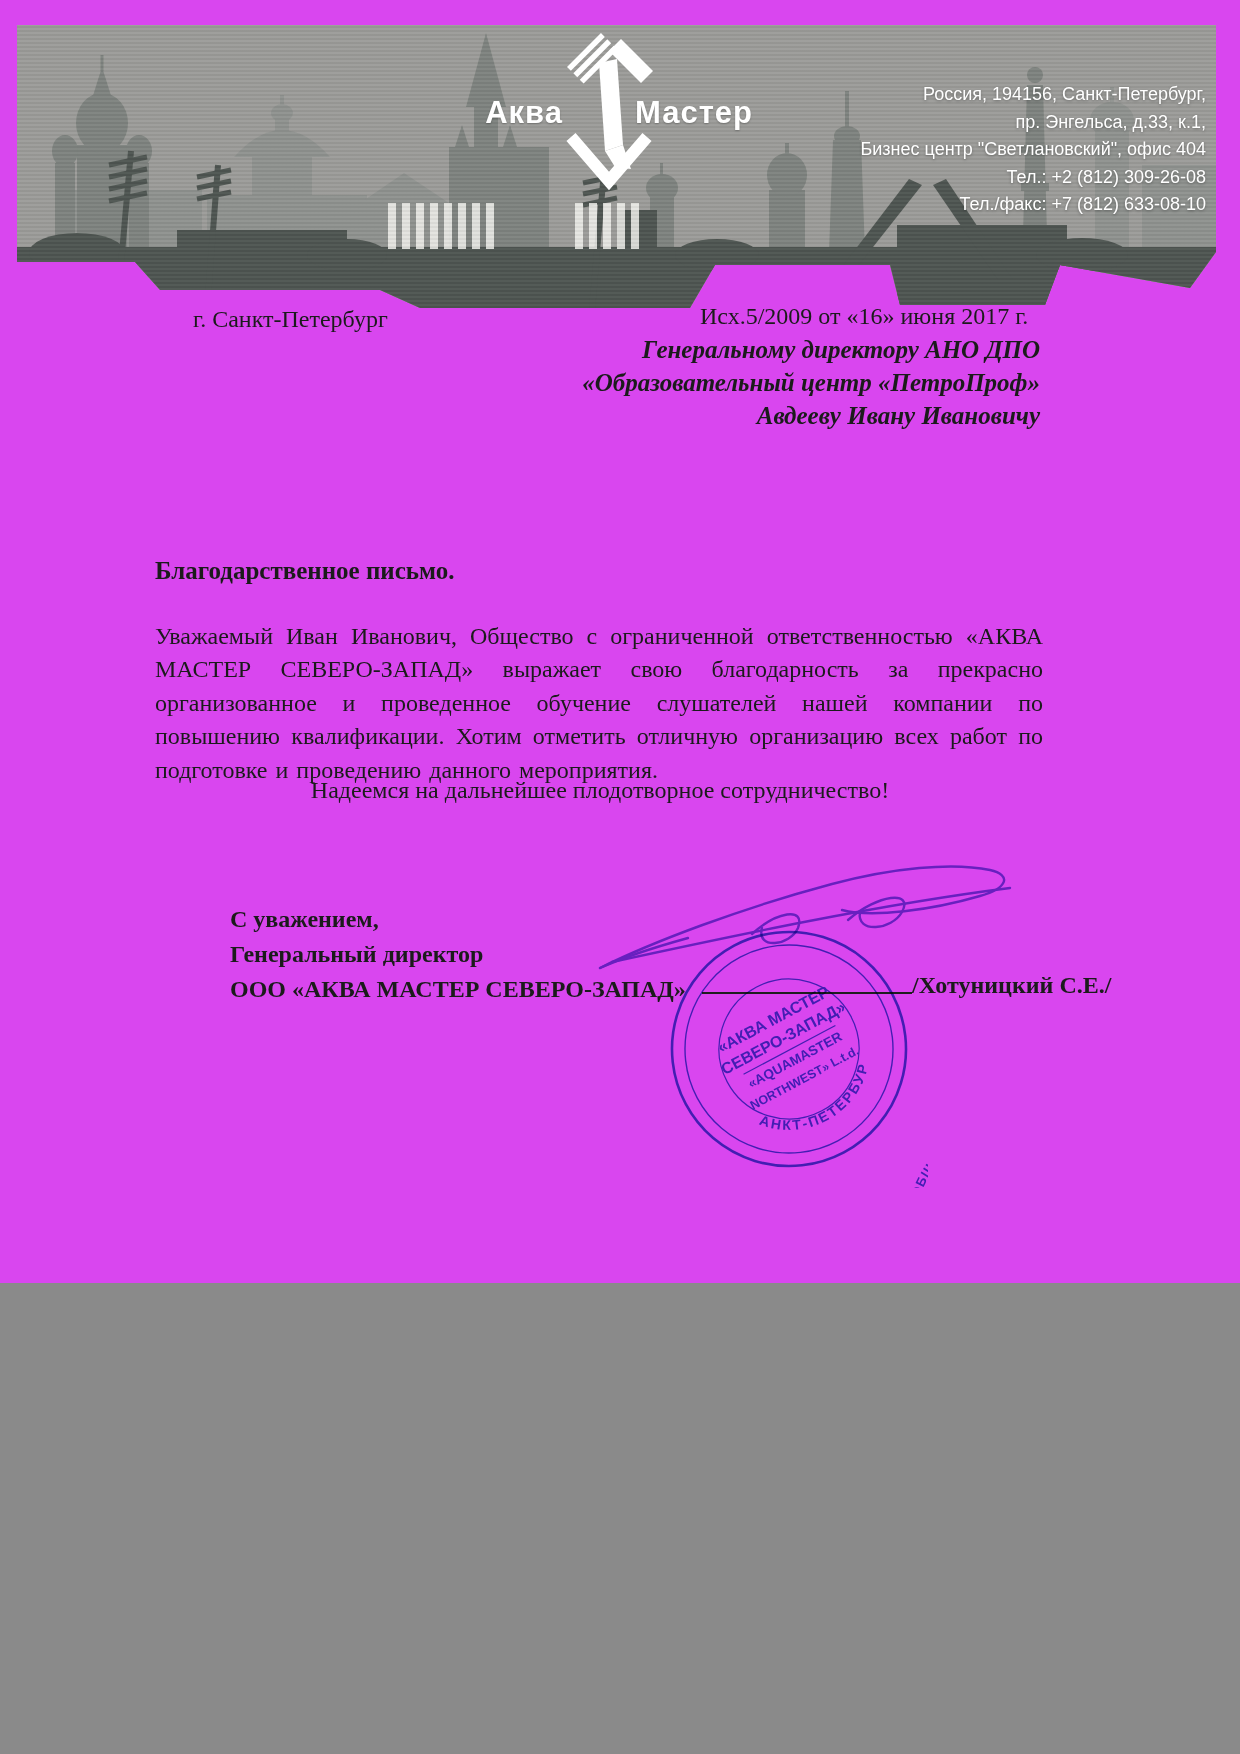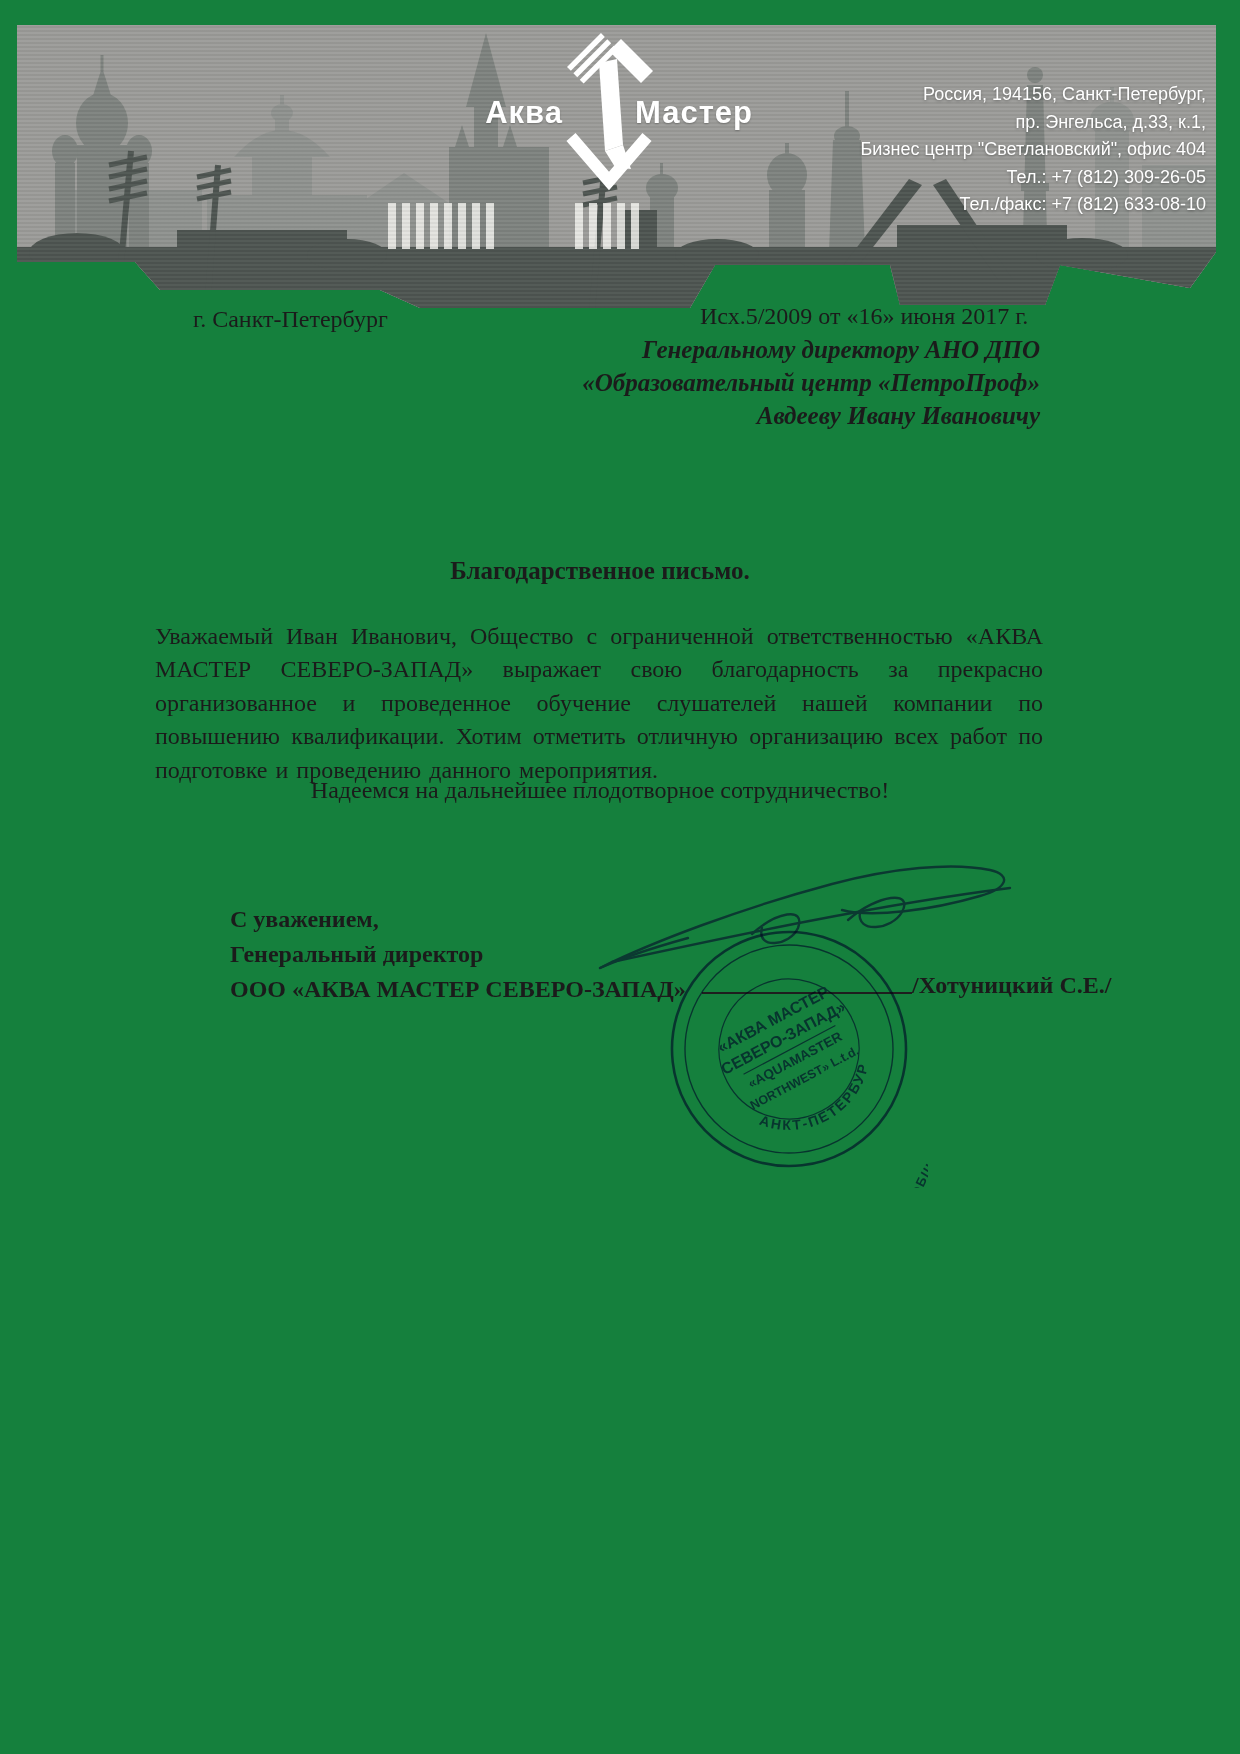--- a/index.html
+++ b/index.html
@@ -1,16 +1,16 @@
 <!DOCTYPE html>
 <html><head>
 <meta charset="utf-8">
 <style>
   html,body{margin:0;padding:0;background:#8a8a8a;}
-  .page{position:relative;width:1240px;height:1754px;margin:0 auto;background:#15803d;
+  .page{position:relative;width:1240px;height:1283px;margin:0 auto;background:#d946ef;
         font-family:"Liberation Serif", serif;color:#1b1b1b;overflow:hidden;}
 
   
   .banner{position:absolute;left:17px;top:25px;width:1199px;height:285px;background:#9c9c99;
     clip-path:polygon(0px 0px,1199px 0px,1199px 227px,1173px 263px,1043px 240px,1028px 280px,
       883px 280px,873px 240px,698px 240px,673px 283px,403px 283px,363px 265px,143px 265px,118px 237px,0px 237px);}
   .banner::after{content:"";position:absolute;inset:0;pointer-events:none;
     background:repeating-linear-gradient(0deg,rgba(255,255,255,.035) 0 2px,rgba(0,0,0,.045) 2px 4px);}
   .skyline{position:absolute;left:0;top:0;}
   .logo-word{position:absolute;font-family:"Liberation Sans",sans-serif;font-weight:bold;
@@ -18,21 +18,21 @@
   .logo-emblem{position:absolute;left:548px;top:8px;width:88px;height:168px;z-index:3;}
   .contact{position:absolute;right:10px;top:56px;text-align:right;z-index:3;
     font-family:"Liberation Sans",sans-serif;font-size:18px;line-height:27.5px;color:#fff;
     font-weight:500;text-shadow:0 1px 3px rgba(0,0,0,.35);}
 
   
   .meta-city{position:absolute;left:193px;top:294px;font-size:24px;margin-top:12px;}
   .meta-ref{position:absolute;left:700px;top:303px;font-size:24px;}
   .addressee{position:absolute;right:200px;top:333px;text-align:right;font-weight:bold;
     font-size:25px;line-height:33px;font-style:italic;}
-  .title{position:absolute;left:155px;width:890px;top:557px;text-align:center;
+  .title{position:absolute;left:155px;width:890px;top:557px;text-align:left;
     font-weight:bold;font-size:25px;font-family:Liberation Serif, serif;}
   .body-par{position:absolute;left:155px;width:888px;top:620px;font-size:24px;
     line-height:33.4px;text-align:justify;word-spacing:2px;}
   .hope{position:absolute;left:155px;width:890px;top:777px;text-align:center;font-size:24px;}
   .closing{position:absolute;left:230px;top:902px;font-weight:bold;font-size:24px;line-height:35px;}
   .sig-rule{position:absolute;left:702px;top:992px;width:210px;height:2px;background:#1e1e1e;}
   .signer{position:absolute;left:912px;top:972px;font-weight:bold;font-size:24px;white-space:nowrap;}
 
   
   .stamp{position:absolute;left:650px;top:910px;width:278px;height:278px;
@@ -158,21 +158,21 @@
         <polygon points="40,118 58,112 66,136 50,134"></polygon>
       </g>
       <polyline points="6,104 44,148 82,104" stroke="#ffffff" stroke-width="12" fill="none"></polyline>
     </svg>
     <div class="logo-word" style="left:618px;top:70px;text-align:right;">Мастер</div>
 
     <div class="contact">
       <div>Россия, 194156, Санкт-Петербург,</div>
       <div>пр. Энгельса, д.33, к.1,</div>
       <div>Бизнес центр "Светлановский", офис 404</div>
-      <div>Тел.: +7 (812) 309-26-05</div>
+      <div>Тел.: +2 (812) 309-26-08</div>
       <div>Тел./факс: +7 (812) 633-08-10</div>
     </div>
   </div>
 
   <div class="meta-city">г. Санкт-Петербург</div>
   <div class="meta-ref">Исх.5/2009 от  «16» июня 2017 г.</div>
 
   <div class="addressee">
     <div>Генеральному директору АНО ДПО</div>
     <div>«Образовательный центр «ПетроПроф»</div>

